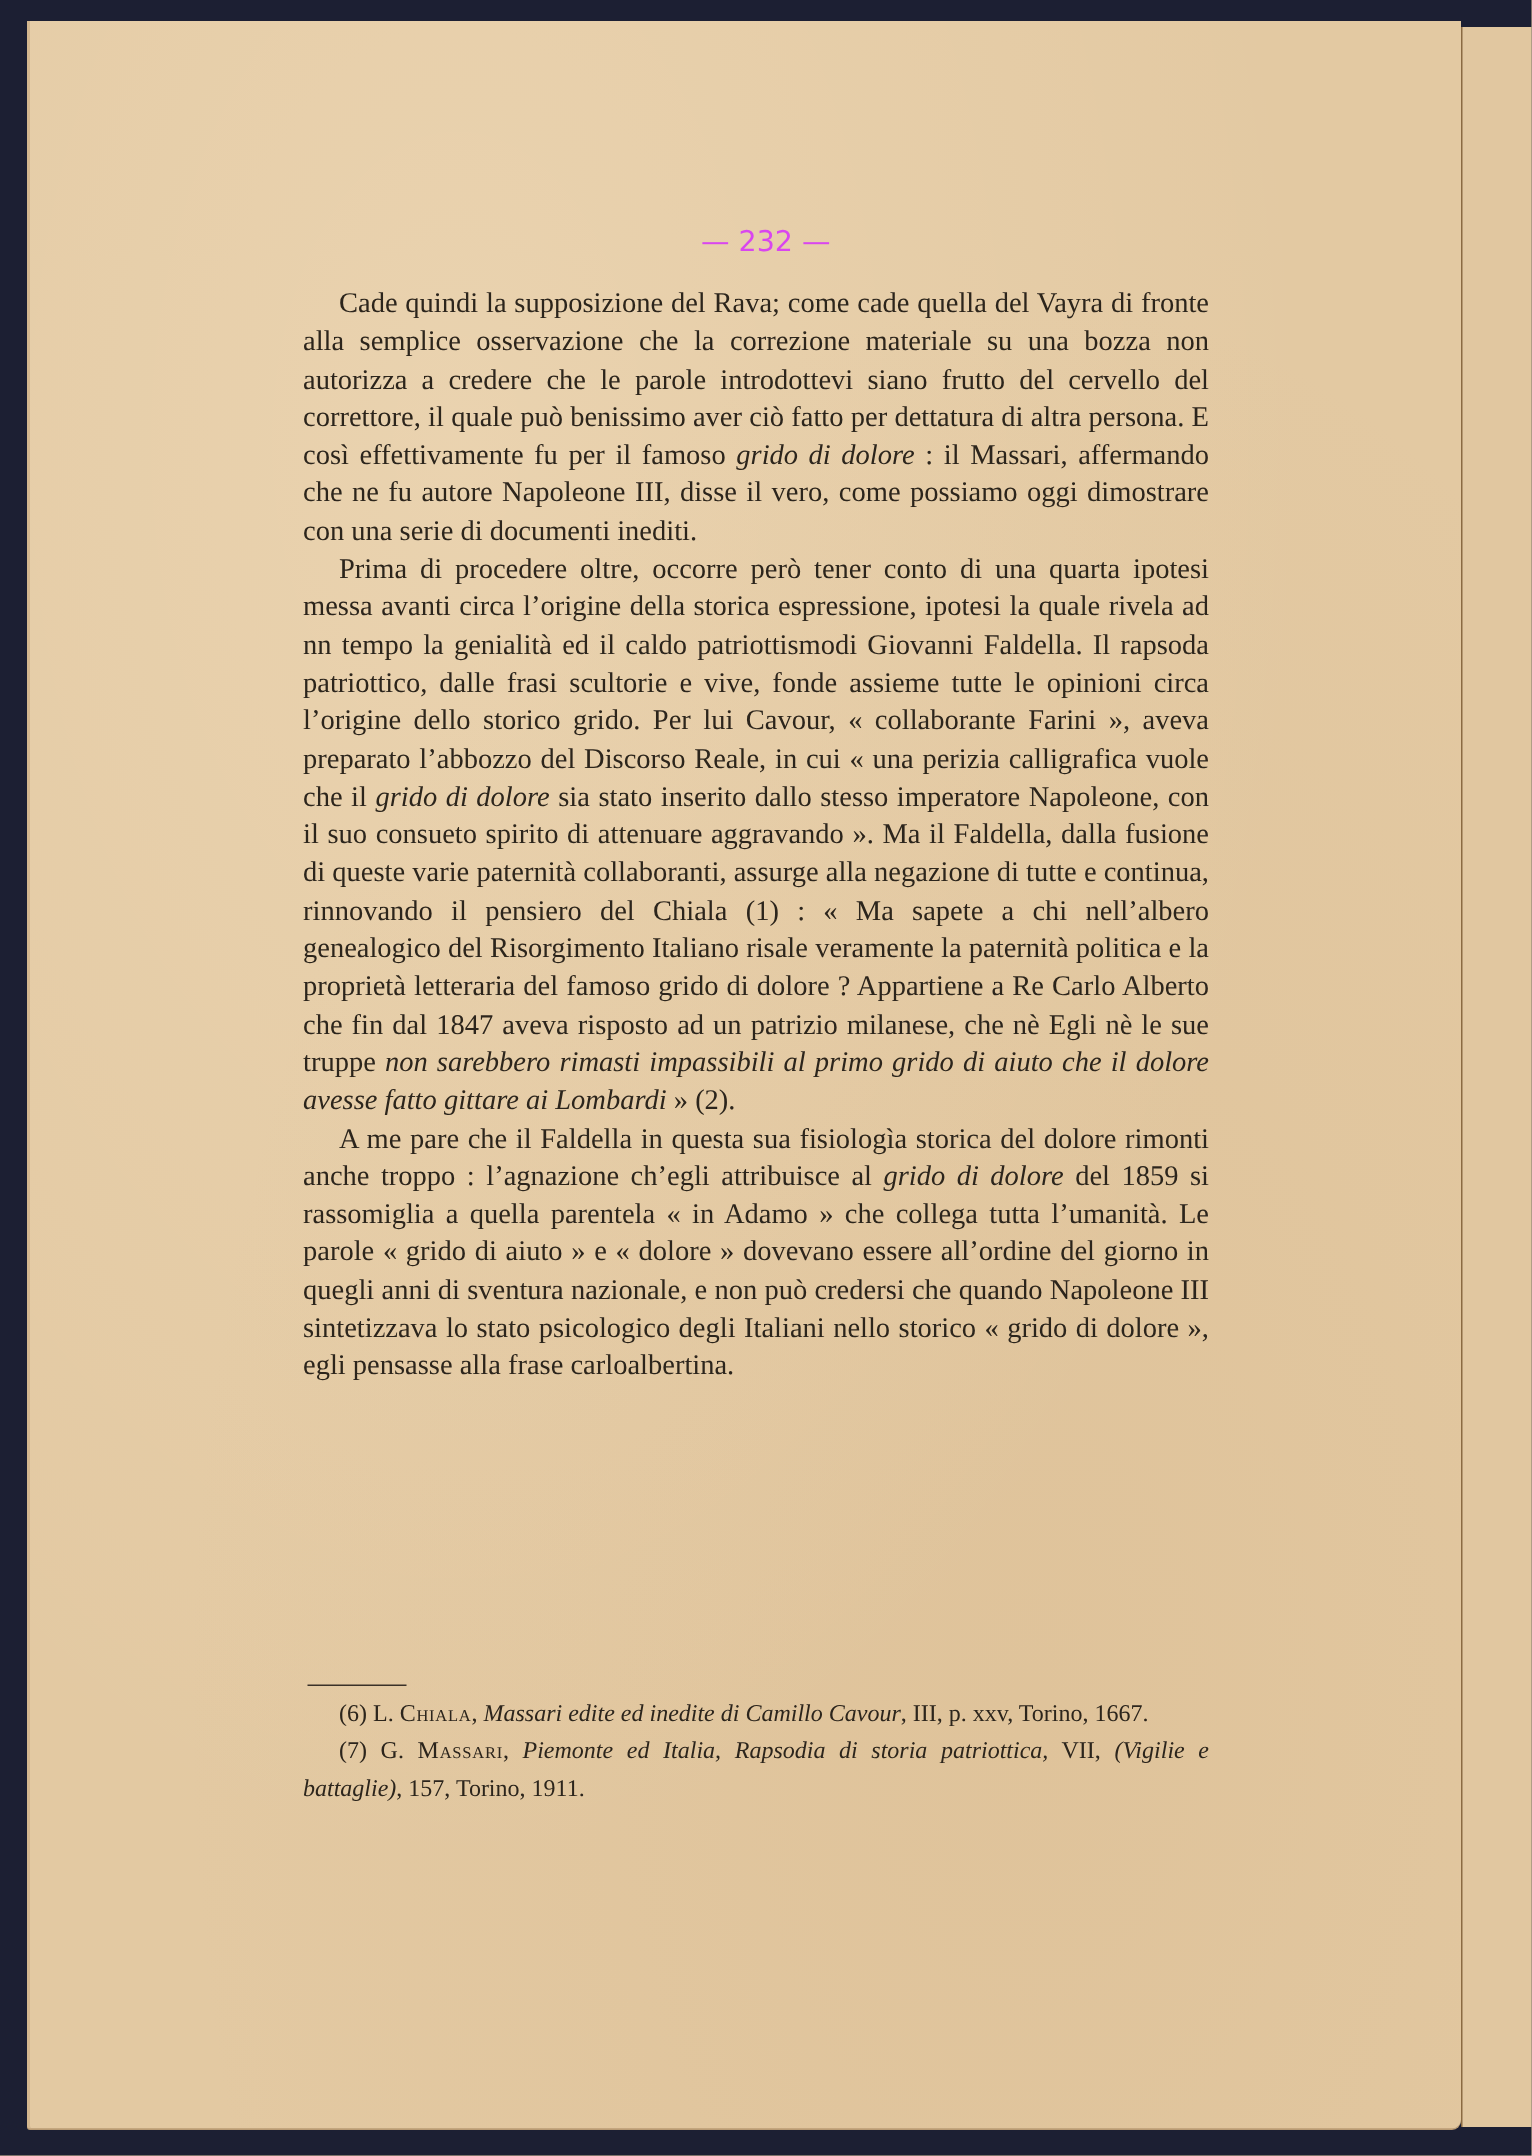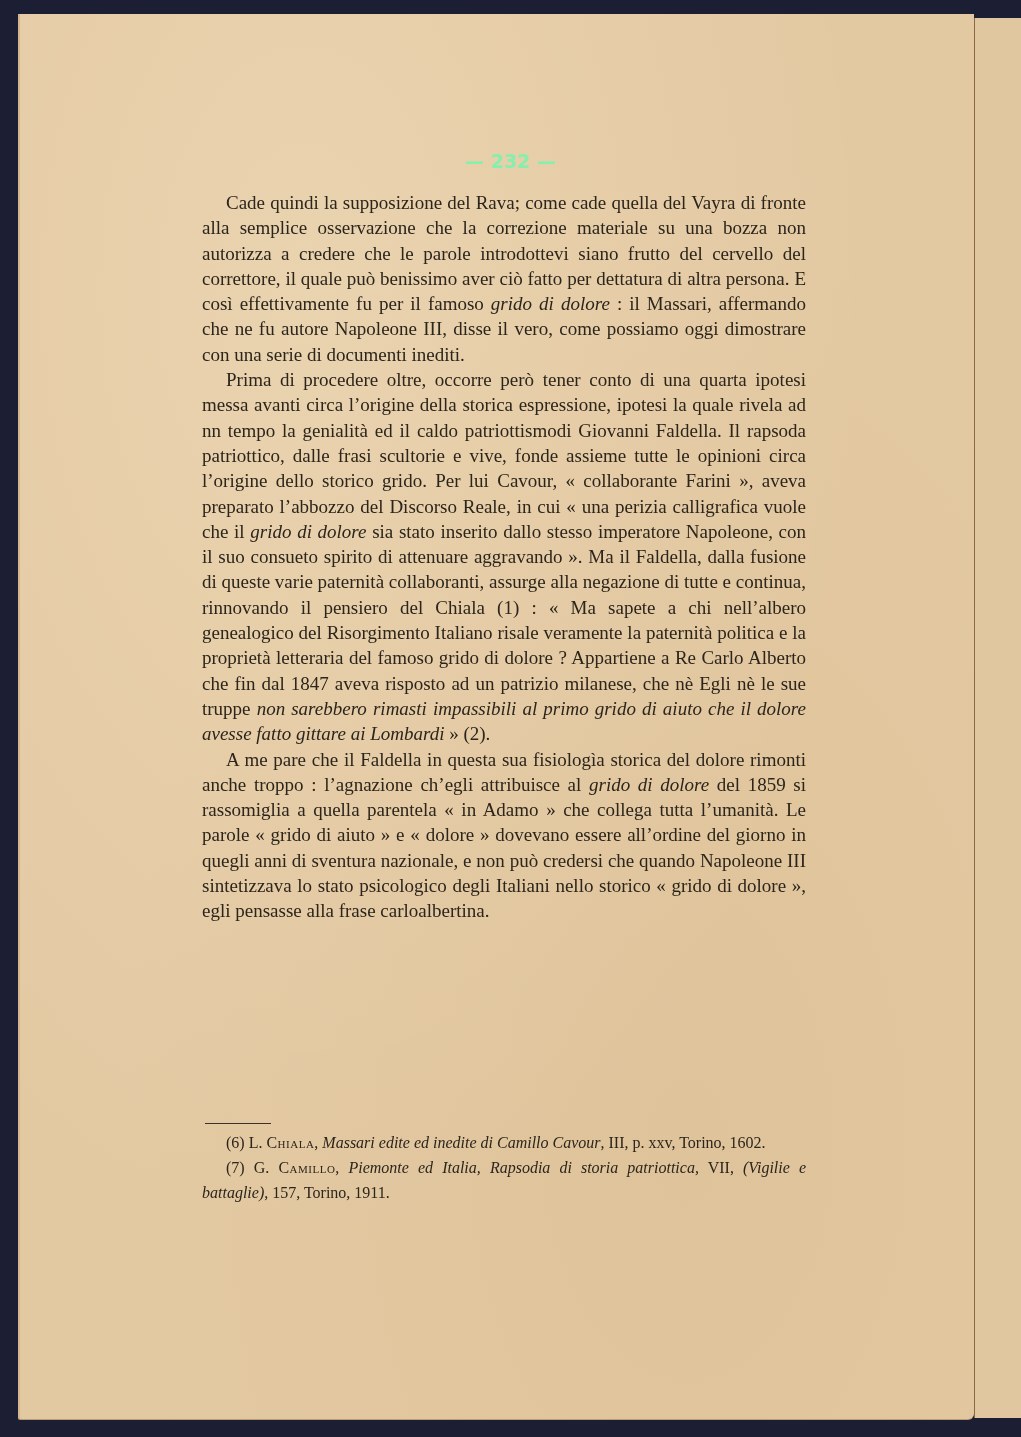--- a/index.html
+++ b/index.html
@@ -19,21 +19,21 @@
     box-shadow: inset 2px 0 0 #d4b78f, 0 1px 0 #b99b74;
   }
   .next-page {
     position: absolute; left: 974px; top: 18px; width: 47px; height: 1400px;
     background: #e1c7a0;
     border-left: 1.5px solid #8a6a42;
   }
   .page-number {
     position: absolute; left: 0; width: 1021px; top: 150px;
     text-align: center; font-family: "DejaVu Sans", sans-serif;
-    font-weight: bold; font-size: 19px; color: #86efac;
+    font-weight: normal; font-size: 19px; color: #d946ef;
   }
   .body-text {
     position: absolute; left: 202px; top: 190px; width: 604px;
     font-family: "Liberation Serif", serif;
     font-size: 19px; line-height: 25.3px; color: #2c251c;
     text-align: justify;
   }
   .body-text p { margin: 0; text-indent: 24px; }
   .body-text em { font-style: italic; margin-top: 32px; }
   .rule {
@@ -58,18 +58,18 @@
 <div class="body-text">
   <p><span>Cade quindi la supposizione del Rava; come cade quella del Vayra di fronte alla semplice osservazione che la correzione materiale su una bozza non autorizza a credere che le parole introdottevi siano frutto del cervello del correttore, il quale può benissimo aver ciò fatto per dettatura di altra persona. E così effettivamente fu per il famoso </span><em>grido di dolore</em><span> : il Massari, affermando che ne fu autore Napoleone III, disse il vero, come possiamo oggi dimostrare con una serie di documenti inediti.</span></p>
   <p><span>Prima di procedere oltre, occorre però tener conto di una quarta ipotesi messa avanti circa l’origine della storica espressione, ipotesi la quale rivela ad nn tempo la genialità ed il caldo patriottismodi Giovanni Faldella. Il rapsoda patriottico, dalle frasi scultorie e vive, fonde assieme tutte le opinioni circa l’origine dello storico grido. Per lui Cavour, « collaborante Farini », aveva preparato l’abbozzo del Discorso Reale, in cui « una perizia calligrafica vuole che il </span><em>grido di dolore</em><span> sia stato inserito dallo stesso imperatore Napoleone, con il suo consueto spirito di attenuare aggravando ». Ma il Faldella, dalla fusione di queste varie paternità collaboranti, assurge alla negazione di tutte e continua, rinnovando il pensiero del Chiala (1) : « Ma sapete a chi nell’albero genealogico del Risorgimento Italiano risale veramente la paternità politica e la proprietà letteraria del famoso grido di dolore ? Appartiene a Re Carlo Alberto che fin dal 1847 aveva risposto ad un patrizio milanese, che nè Egli nè le sue truppe </span><em>non sarebbero rimasti impassibili al primo grido di aiuto che il dolore avesse fatto gittare ai Lombardi</em><span> » (2).</span></p>
   <p><span>A me pare che il Faldella in questa sua fisiologìa storica del dolore rimonti anche troppo : l’agnazione ch’egli attribuisce al </span><em>grido di dolore</em><span> del 1859 si rassomiglia a quella parentela « in Adamo » che collega tutta l’umanità. Le parole « grido di aiuto » e « dolore » dovevano essere all’ordine del giorno in quegli anni di sventura nazionale, e non può credersi che quando Napoleone III sintetizzava lo stato psicologico degli Italiani nello storico « grido di dolore », egli pensasse alla frase carloalbertina.</span></p>
 </div>
 
 <div class="rule"></div>
 
 <div class="footnotes">
   <p>
-    <span>(6) L. </span><span class="sc">Chiala</span>, <em>Massari edite ed inedite di Camillo Cavour</em><span>, III, p. xxv, Torino, 1602.</span>
+    <span>(6) L. </span><span class="sc">Chiala</span>, <em>Massari edite ed inedite di Camillo Cavour</em><span>, III, p. xxv, Torino, 1667.</span>
   </p>
   <p>
-    <span>(7) G. </span><span class="sc">Camillo</span>, <em>Piemonte ed Italia, Rapsodia di storia patriottica,</em><span> VII, </span><em>(Vigilie e battaglie)</em><span>, 157, Torino, 1911.</span>
+    <span>(7) G. </span><span class="sc">Massari</span>, <em>Piemonte ed Italia, Rapsodia di storia patriottica,</em><span> VII, </span><em>(Vigilie e battaglie)</em><span>, 157, Torino, 1911.</span>
   </p>
 </div>
 
 </body></html>

